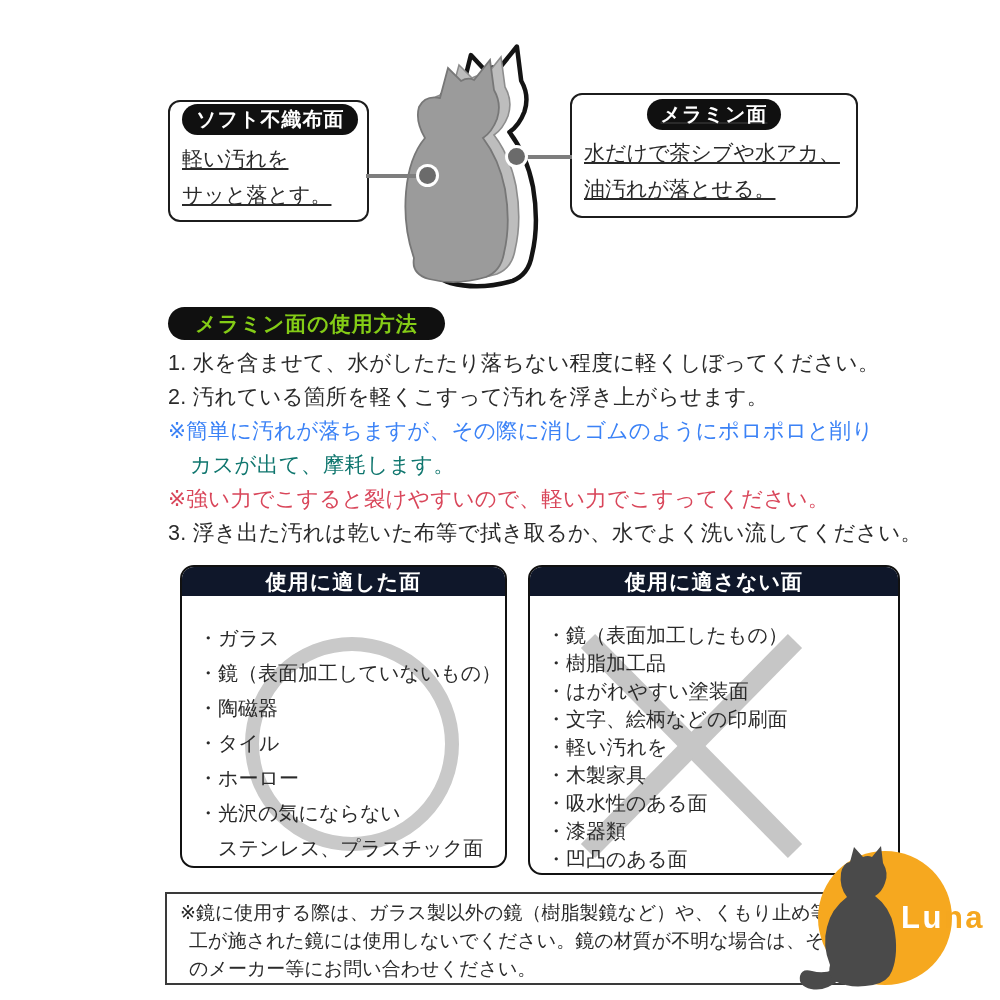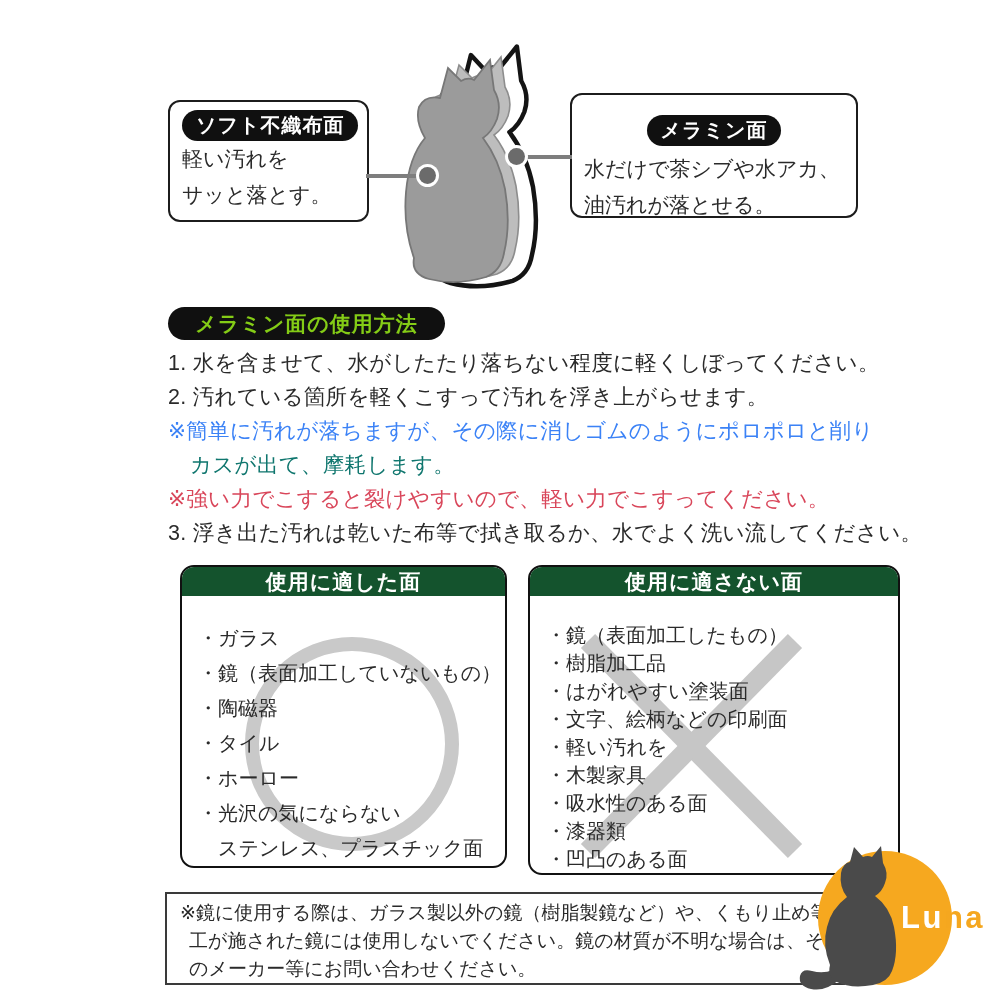--- a/index.html
+++ b/index.html
@@ -5,32 +5,32 @@
   * { margin:0; padding:0; box-sizing:border-box; }
   html,body { width:1000px; height:1000px; }
   body {
     position:relative; background:#ffffff; overflow:hidden;
     font-family:"Liberation Sans","DejaVu Sans",sans-serif;
     color:#2a2a2a;
   }
   
   .callout {
     position:absolute; background:#fff; border:2.5px solid #1c1c1c;
-    border-radius:12px; padding:8px 12px;
+    border-radius:12px; padding:2px 12px;text-decoration:underline;
   }
   #callout-left  { left:168px; top:100px; width:201px; height:122px; }
   #callout-right { left:570px; top:93px;  width:288px; height:125px; }
   .badge {
     display:inline-block; background:#101010; color:#fff;
     border-radius:16px; padding:2px 14px; font-size:20px; font-weight:bold;
     letter-spacing:1px; white-space:nowrap;
   }
-  #callout-right .badge { display:block; width:max-content; margin:12px auto 0; }
+  #callout-right .badge { display:block; width:max-content; margin:2px auto 0; }
   .callout-line { font-size:21px; line-height:36px; font-weight:500; white-space:nowrap; }
-  #callout-left .callout-line:first-of-type { }
+  #callout-left .callout-line:first-of-type { margin-top:6px; }
   #callout-right .callout-line:first-of-type { margin-top:5px; }
   
   .connector-line { position:absolute; height:3.5px; background:#7e7e7e; z-index:3; }
   #line-left  { left:366px; top:174px; width:62px; }
   #line-right { left:514px; top:155px; width:58px; }
   .connector-dot {
     position:absolute; width:17px; height:17px; border-radius:50%;
     background:#6b6b6b; box-shadow:0 0 0 3px #fff; z-index:4;
   }
   #dot-left  { left:419px; top:167px; }
@@ -47,21 +47,21 @@
   #usage-steps { position:absolute; left:168px; top:346px; width:720px; }
   .step { font-size:21.5px; line-height:34px; font-weight:500; white-space:nowrap; letter-spacing:0.3px; }
   
   .panel {
     position:absolute; top:565px; background:#fff;
     border:2.5px solid #111; border-radius:14px; overflow:hidden;
   }
   #panel-suitable   { left:180px; width:327px; height:303px; }
   #panel-unsuitable { left:528px; width:372px; height:310px; }
   .panel-header {
-    background:#14532d; color:#fff; height:29px;
+    background:#0f172a; color:#fff; height:29px;
     display:flex; align-items:center; justify-content:center;
     font-size:21px; font-weight:bold; letter-spacing:1px;
   }
   .panel-body { position:relative; width:100%; height:calc(100% - 29px); }
   .watermark { position:absolute; left:0; top:0; z-index:0; }
   .panel-list { position:relative; z-index:1; padding:25px 0 0 16px; }
   #panel-suitable .panel-list li { font-size:20px; line-height:35px; list-style:none; white-space:nowrap; font-weight:500; }
   #panel-unsuitable .panel-list li { font-size:20px; line-height:28px; list-style:none; white-space:nowrap; font-weight:500; }
   .indent-item { padding-left:20px; }
   

